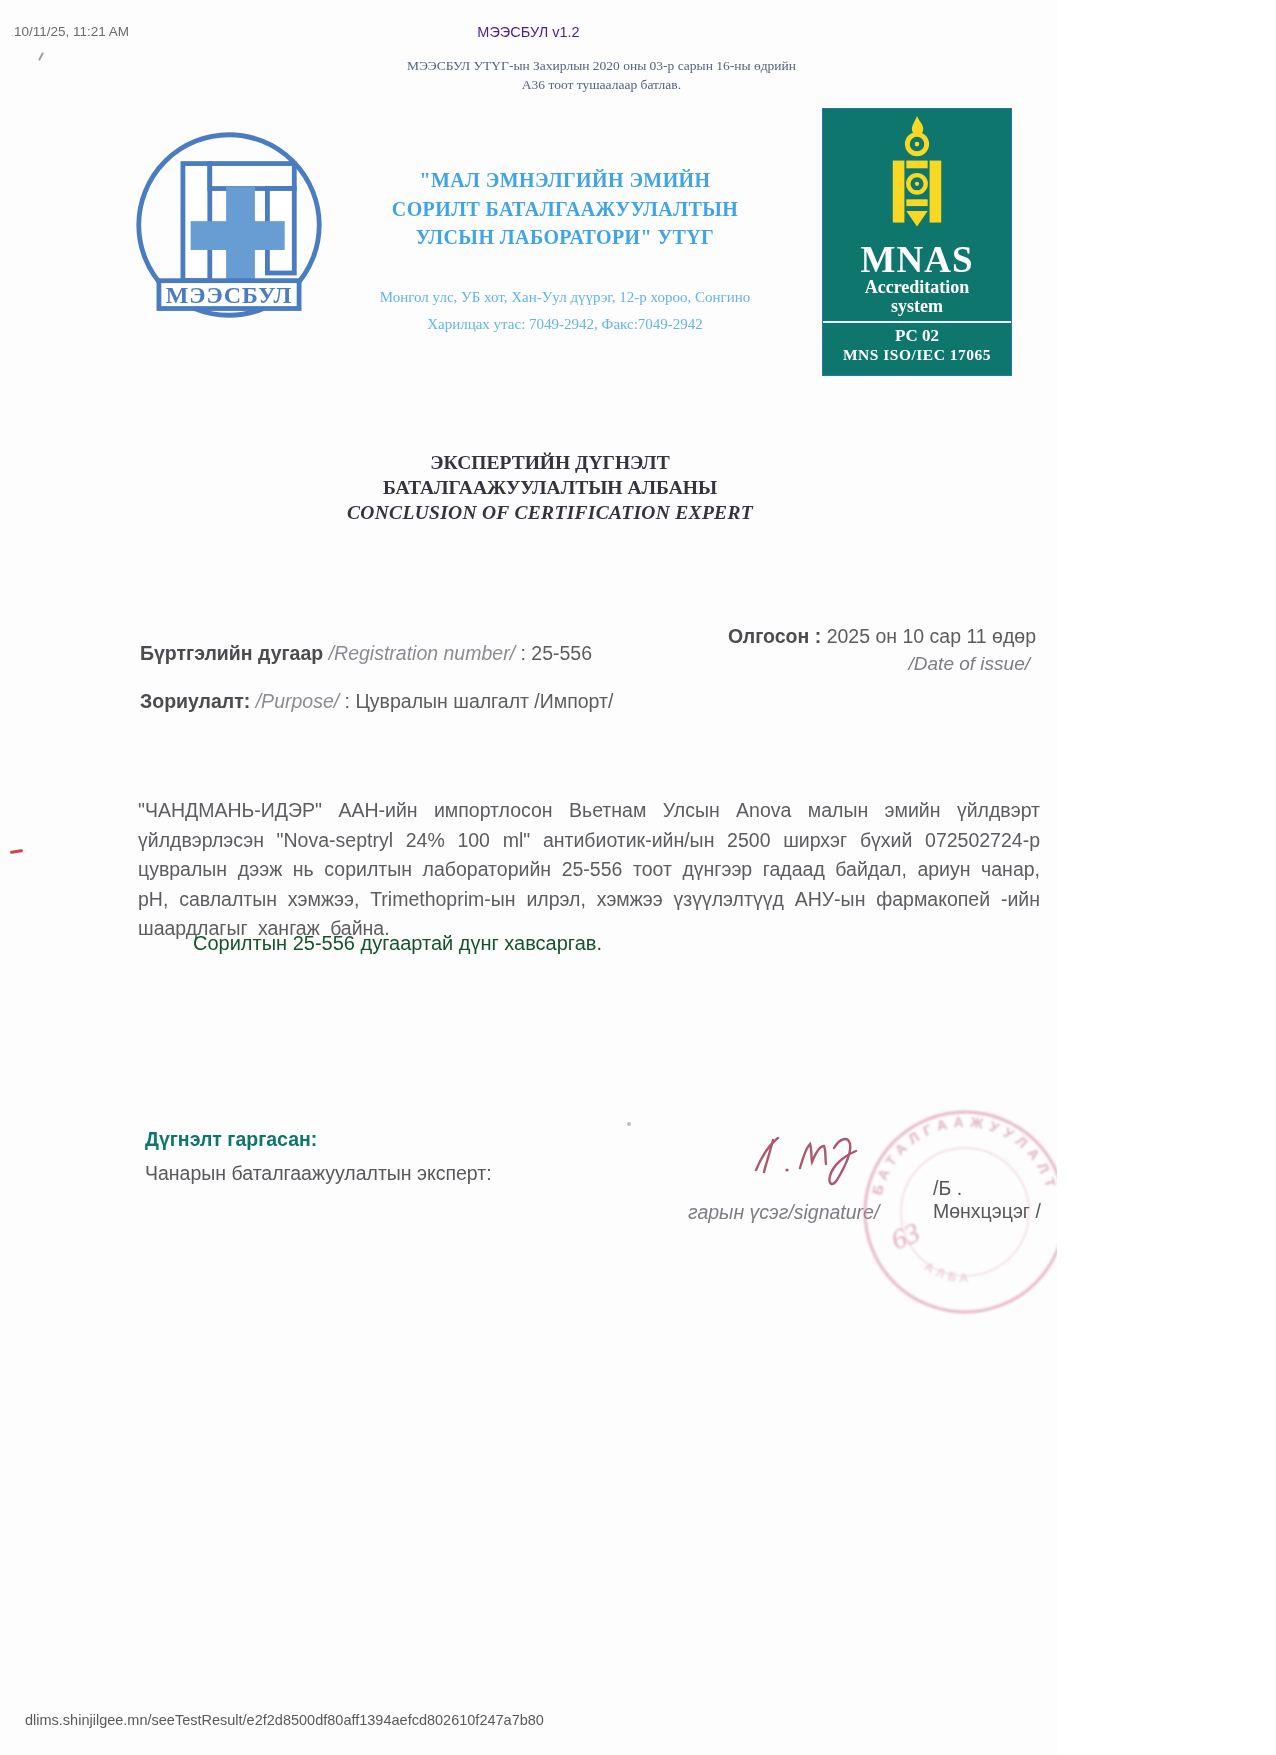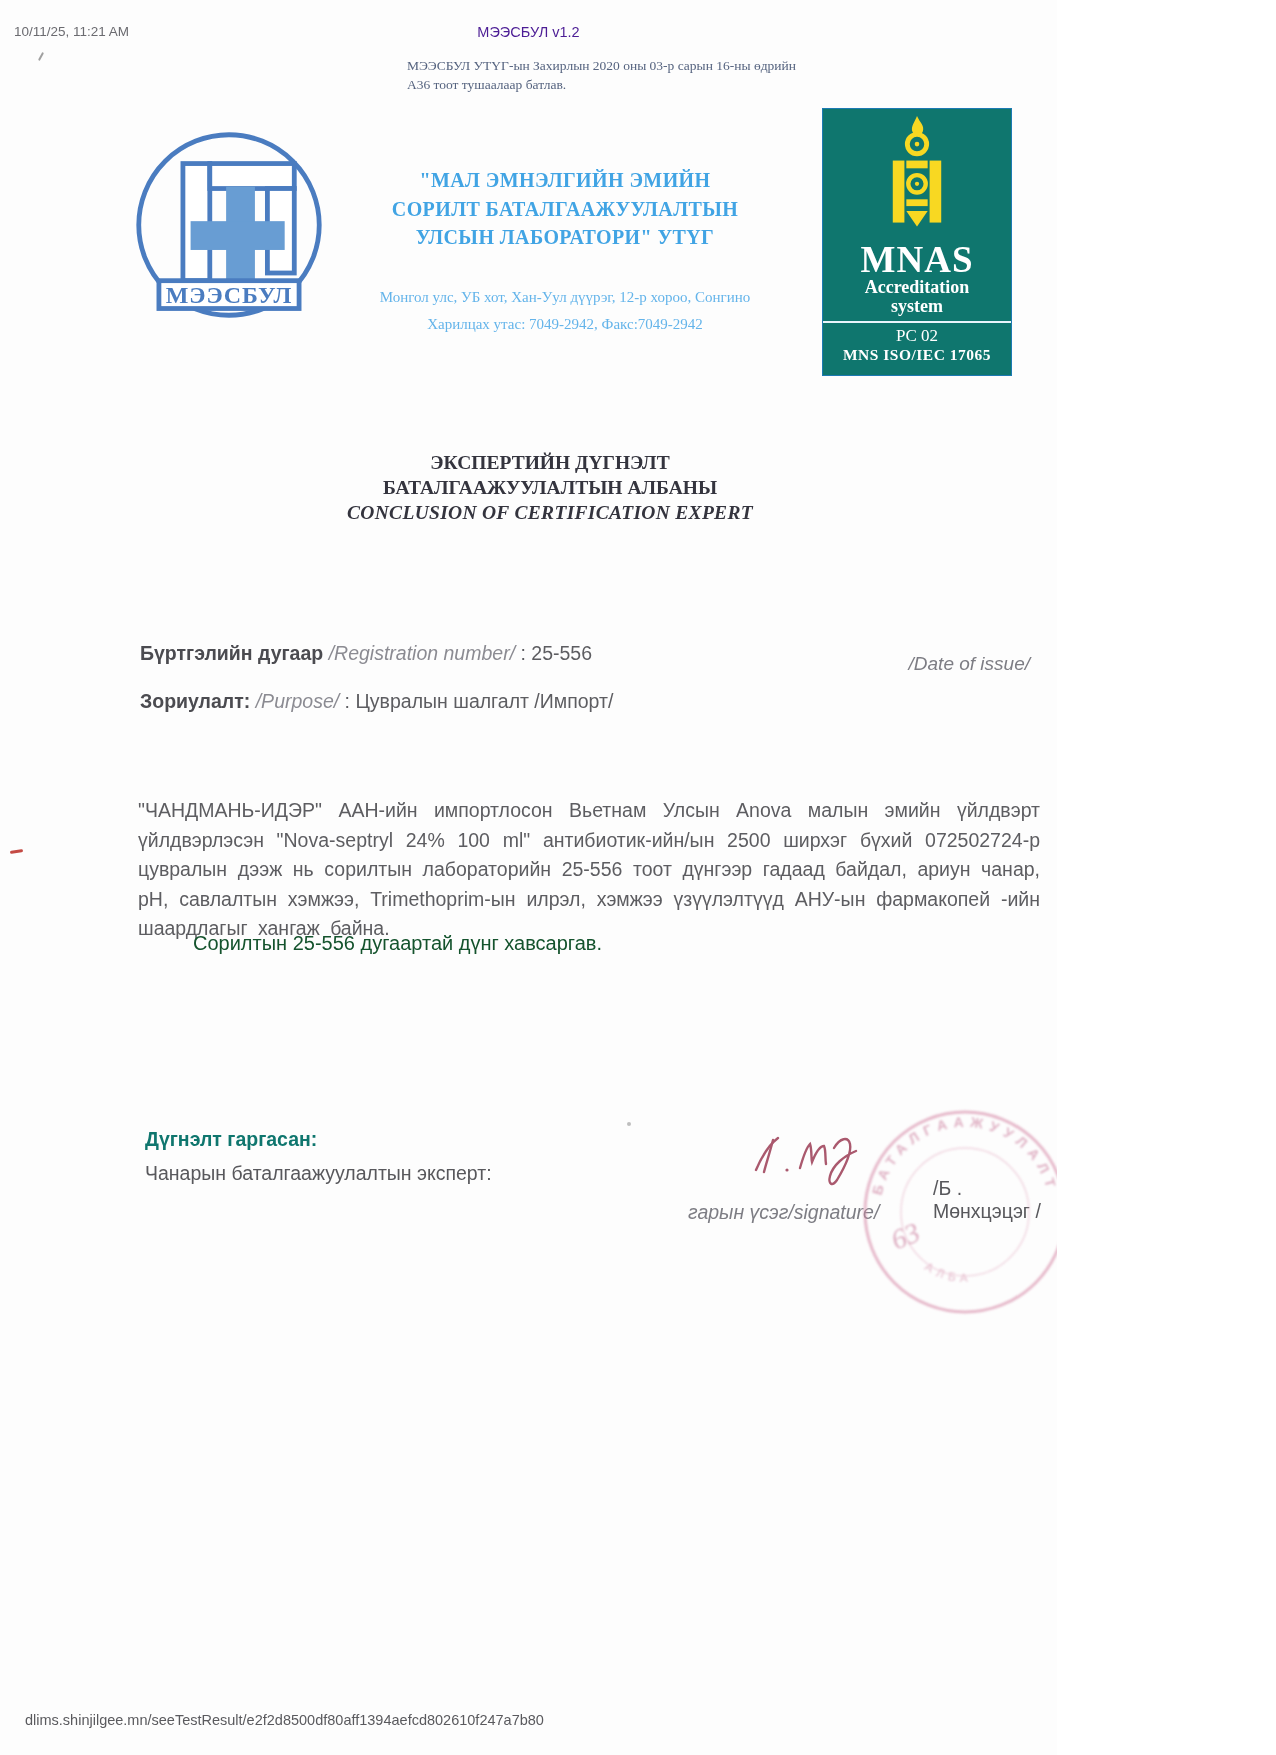--- a/index.html
+++ b/index.html
@@ -8,40 +8,40 @@
     font-family:"Liberation Sans",sans-serif;color:#5d5d61;
   }
   .abs{position:absolute;}
 
   
   .print-datetime{left:14px;top:24px;font-size:13.5px;color:#6b6b70;}
   .print-app-title{left:0;top:24px;width:100%;text-align:center;font-size:14.5px;color:#4c1d95;}
   .stray-mark{left:40px;top:52px;width:2px;height:9px;background:#777;transform:rotate(28deg);border-radius:2px;opacity:.7;}
 
   
-  .approval-note{right:261px;top:56px;text-align:left;font-family:"Liberation Serif",serif;
+  .approval-note{right:261px;top:56px;text-align:center;font-family:"Liberation Serif",serif;
     font-size:13.5px;line-height:19px;color:#55637f;}
 
   
   .org-logo{left:133px;top:126px;width:192px;height:198px;}
 
   
   .org-name{left:358px;top:166px;width:414px;text-align:center;font-family:"Liberation Serif",serif;
     font-weight:bold;font-size:20px;line-height:28.5px;color:#41a4e4;letter-spacing:.4px;}
   .org-address{left:348px;top:284px;width:434px;text-align:center;font-family:"Liberation Serif",serif;
     font-size:15px;line-height:27px;color:#64b4ea;}
 
   
   .mnas-box{left:822px;top:108px;width:190px;height:268px;background:#0f766e;border:1px solid #1c7ab3;
     display:flex;flex-direction:column;align-items:center;box-sizing:border-box;}
   .mnas-box .emblem{margin-top:5px;}
   .mnas-name{font-family:"Liberation Serif",serif;font-weight:bold;color:#fff;font-size:37px;line-height:36px;letter-spacing:1px;}
   .mnas-sub{font-family:"Liberation Serif",serif;font-weight:bold;color:#fff;font-size:18px;line-height:19px;}
   .mnas-divider{width:188px;border-top:2px solid #e9f5fc;margin-top:5px;}
-  .mnas-code{font-family:"Liberation Serif",serif;font-weight:normal;color:#fff;font-size:17px;line-height:21px;margin-top:2px;}
+  .mnas-code{font-family:"Liberation Serif",serif;font-weight:bold;color:#fff;font-size:17px;line-height:21px;margin-top:2px;}
   .mnas-standard{font-family:"Liberation Serif",serif;font-weight:bold;color:#fff;font-size:15.5px;line-height:18px;letter-spacing:.5px;}
 
   
   .doc-title{left:230px;top:450px;width:640px;text-align:center;font-family:"Liberation Serif",serif;
     font-weight:bold;font-size:19.5px;line-height:25px;color:#34343e;}
   .doc-title .en{font-style:italic;letter-spacing:.3px;}
 
   
   .field{font-size:19.5px;color:#5d5d61;}
   .field .lbl{font-weight:bold;color:#4b4b50;}
@@ -140,20 +140,24 @@
     <div class="en">CONCLUSION OF CERTIFICATION EXPERT</div>
   </div>
 
   <div class="abs field field-registration">
     <span class="lbl">Бүртгэлийн дугаар</span>
     <span class="en">/Registration number/</span>
     <span>:</span>
     <span>25-556</span>
   </div>
 
+  <div class="abs field field-issued">
+    <span class="lbl">Олгосон :</span>
+    <span>2025 он 10 сар 11 өдөр</span>
+  </div>
   <div class="abs field-issued-en">/Date of issue/</div>
 
   <div class="abs field field-purpose">
     <span class="lbl">Зориулалт:</span>
     <span class="en">/Purpose/</span>
     <span>:</span>
     <span>Цувралын шалгалт /Импорт/</span>
   </div>
 
   <div class="abs main-paragraph">"ЧАНДМАНЬ-ИДЭР" ААН-ийн импортлосон Вьетнам Улсын Anova малын эмийн үйлдвэрт үйлдвэрлэсэн "Nova-septryl 24% 100 ml" антибиотик-ийн/ын 2500 ширхэг бүхий 072502724-р цувралын дээж нь сорилтын лабораторийн 25-556 тоот дүнгээр гадаад байдал, ариун чанар, pH, савлалтын хэмжээ, Trimethoprim-ын илрэл, хэмжээ үзүүлэлтүүд АНУ-ын фармакопей -ийн шаардлагыг хангаж байна.</div>

